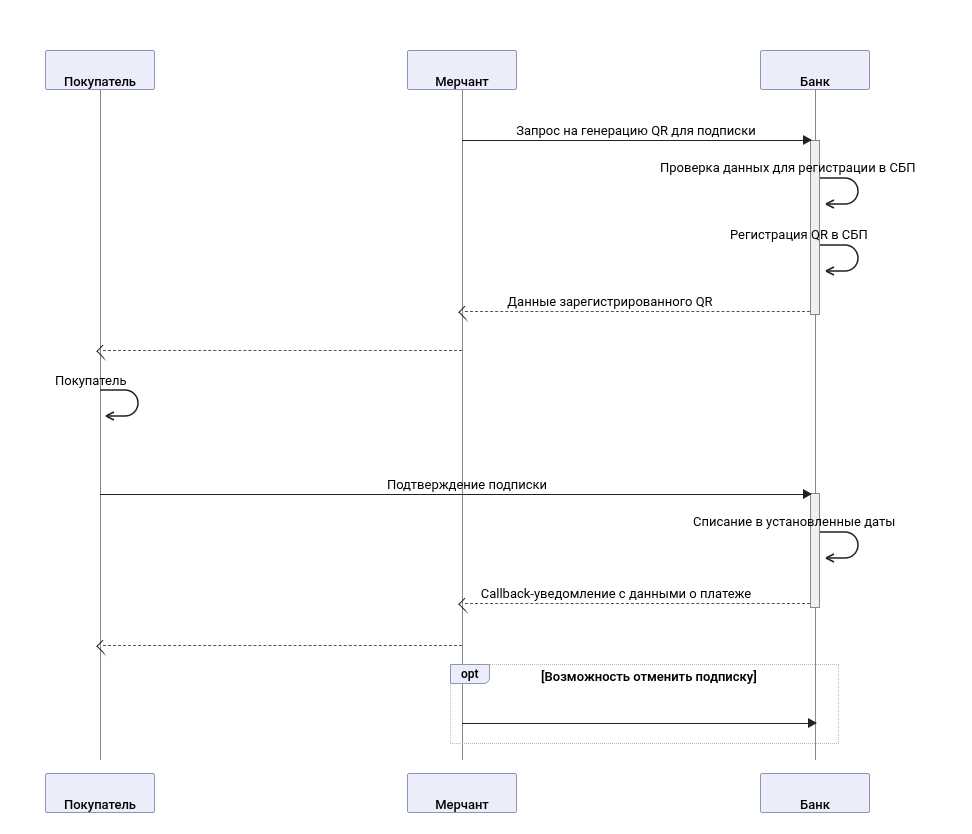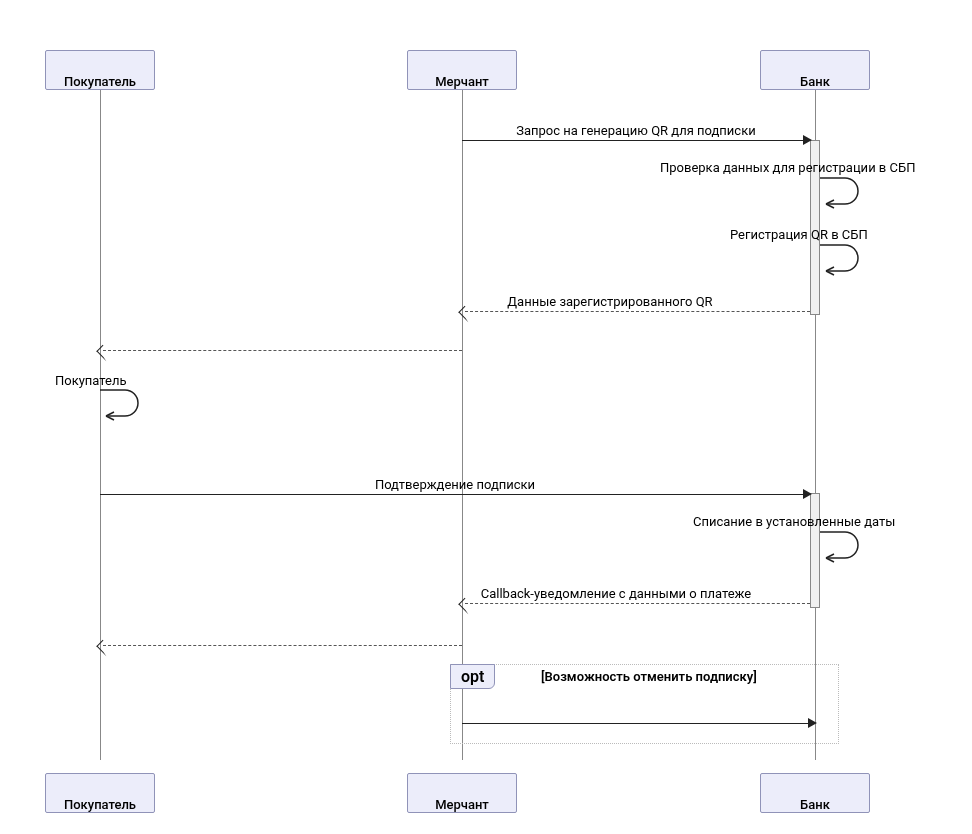--- a/index.html
+++ b/index.html
@@ -12,21 +12,21 @@
   .arrowhead-r{position:absolute}
   .arrowhead-r::after{content:"";position:absolute;right:-1px;top:-5px;border-left:9px solid #222;border-top:5px solid transparent;border-bottom:5px solid transparent}
   .arrowhead-l{position:absolute}
   .arrowhead-l::after{content:"";position:absolute;left:-1px;top:-5px;border-right:9px solid #222;border-top:5px solid transparent;border-bottom:5px solid transparent}
   .arrowhead-l.open::after{border-right:none;width:8px;height:8px;border-top:1.5px solid #222;border-left:1.5px solid #222;transform:rotate(-45deg);top:-4px;left:0}
   .msg-label{position:absolute;text-align:center;white-space:nowrap}
   .self-label{position:absolute;text-align:center;white-space:nowrap}
   .self-arc{position:absolute}
   .self-arc svg{overflow:visible}
   .opt-box{position:absolute;border:1.5px dotted #bbb;box-sizing:border-box}
-  .opt-tag{position:absolute;left:-1px;top:-1px;background:#ecedfa;border:1px solid #9093b8;border-radius:0 0 6px 0;padding:2px 10px;font-size:16px;font-weight:600}
+  .opt-tag{position:absolute;left:-1px;top:-1px;background:#ecedfa;border:1px solid #9093b8;border-radius:0 0 6px 0;padding:2px 10px;font-size:12px;font-weight:600}
   .opt-cond{position:absolute;font-weight:600}
 </style>
 </head>
 <body>
 
 <div id="canvas">
 
   <div class="actor-box" style="left:45px;top:50px">
       <span>Покупатель</span>
     </div>
@@ -82,21 +82,21 @@
   <div class="arrowhead-l open" style="left:100px;top:350px;width:9px"></div>
 
   <div class="self-label" style="left:55px;top:373px">Покупатель</div>
   <div class="self-arc" style="left:100px;top:390px">
     <svg width="40" height="36">
         <path d="M0 0 H25 A13 13 0 1 1 25 26 H6" fill="none" stroke="#222" stroke-width="1.5"></path>
         <path d="M6 26 l8 -4 M6 26 l8 4" stroke="#222" stroke-width="1.5" fill="none"></path>
       </svg>
   </div>
 
-  <div class="msg-label" style="left:100px;width:710px;top:477px">Подтверждение подписки</div>
+  <div class="msg-label" style="left:112px;width:710px;top:477px">Подтверждение подписки</div>
   <div class="msg-line" style="left:100px;width:710px;top:494px"></div>
   <div class="arrowhead-r" style="left:802px;top:494px;width:9px"></div>
 
   <div class="self-label" style="left:693px;top:514px">Списание в установленные даты</div>
   <div class="self-arc" style="left:820px;top:532px">
     <svg width="40" height="36">
         <path d="M0 0 H25 A13 13 0 1 1 25 26 H6" fill="none" stroke="#222" stroke-width="1.5"></path>
         <path d="M6 26 l8 -4 M6 26 l8 4" stroke="#222" stroke-width="1.5" fill="none"></path>
       </svg>
   </div>

